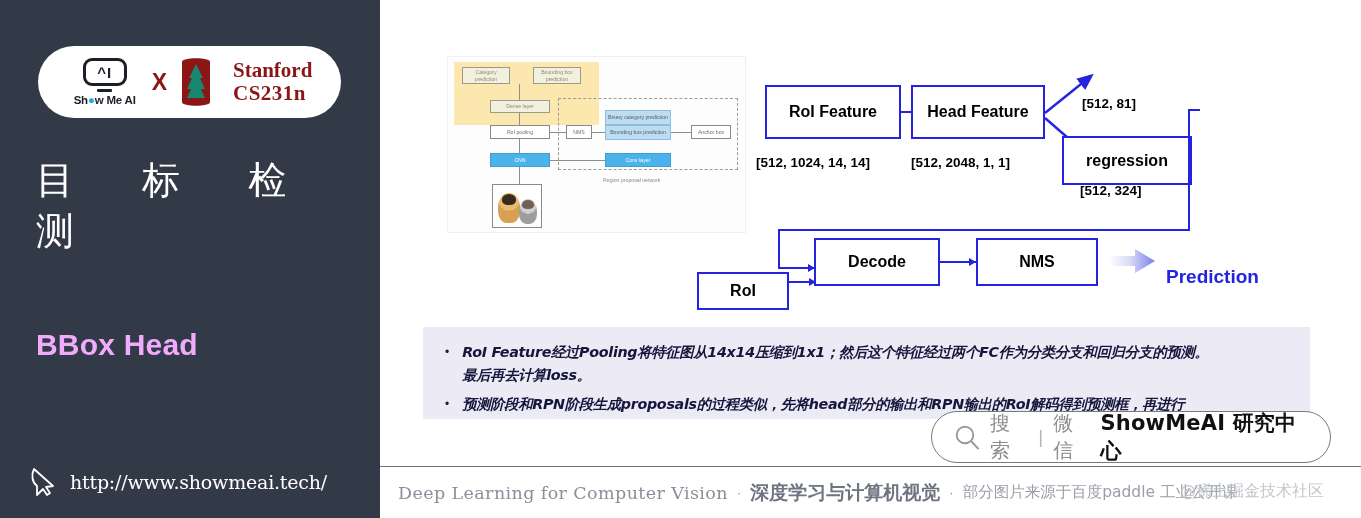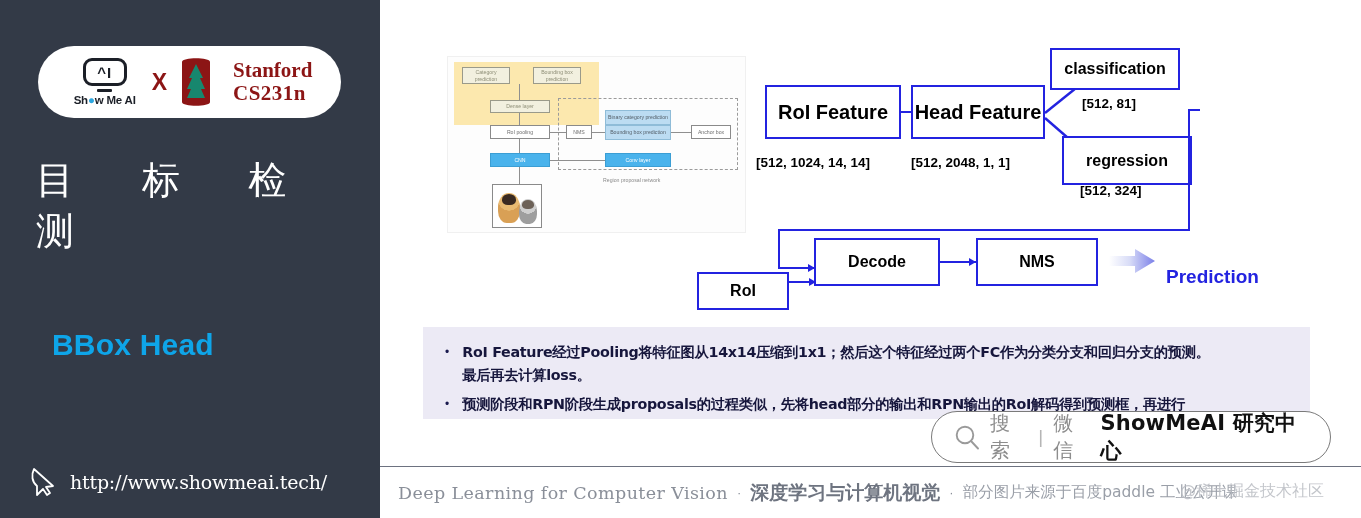--- a/index.html
+++ b/index.html
@@ -56,22 +56,22 @@
   }
   .stanford-label .l2 { letter-spacing: 0.5px; }
 
   .cn-title {
     position: absolute; left: 36px; top: 155px;
     font-size: 38px; color: #ffffff; font-weight: 500;
     letter-spacing: 28px;
     font-family: "DejaVu Sans", "Liberation Sans", sans-serif;
   }
   .subject {
-    position: absolute; left: 52px; top: 328px;
-    font-size: 30px; font-weight: bold; color: #0ea5e9;
+    position: absolute; left: 36px; top: 328px;
+    font-size: 30px; font-weight: bold; color: #f0abfc;
     letter-spacing: 0.2px;
   }
   .url-row {
     position: absolute; left: 30px; top: 466px;
     display: flex; align-items: center; gap: 10px;
   }
   .cursor-ico { width: 30px; height: 32px; }
   .url-text {
     font-size: 19px; color: #ffffff; letter-spacing: -0.2px;
     font-family: "DejaVu Serif", "Liberation Serif", serif;
@@ -121,21 +121,21 @@
   .pet-b::after{ content:""; position:absolute; left:3px; top:1px; width:12px;height:9px;
     background:#6d6258; border-radius:50% 50% 42% 42%; }
   .ref-arrow { position: absolute; background: #8f8f8f; }
 
   
   .fbox {
     position: absolute; border: 2px solid #2323e0; background: #ffffff;
     display: flex; align-items: center; justify-content: center;
     color: #000000; font-weight: bold; white-space: nowrap;
   }
-  .fbox.b1 { font-size: 20px; }
+  .fbox.b1 { font-size: 16px; }
   .dims {
     position: absolute; font-size: 13.5px; font-weight: bold; color: #000;
     white-space: nowrap;
   }
   .fline { position: absolute; background: #2323e0; }
   .fline.h { height: 2px; }
   .fline.v { width: 2px; }
   .farrow { position: absolute; width: 0; height: 0; }
   .farrow.right {
     border-left: 7px solid #2323e0;
@@ -155,20 +155,21 @@
     position: absolute; left: 43px; top: 327px; width: 887px; height: 92px;
     background: #eceaf5;
     padding: 14px 22px 0 22px;
   }
   .bullet-row { display: flex; gap: 13px; margin-bottom: 6px; }
   .bullet-dot { color: #1a1a4e; font-size: 12px; line-height: 22px; flex: 0 0 auto; }
   .bullet-txt {
     font-size: 14.3px; font-weight: bold; color: #16163c; line-height: 1.62;
     font-family: "DejaVu Sans", "Liberation Sans", sans-serif;
     letter-spacing: -0.3px;
+    font-style: italic;
   }
 
   
   .searchbar {
     position: absolute; left: 551px; top: 411px; width: 400px; height: 52px;
     background: #ffffff; border: 1.6px solid #7a7a7a; border-radius: 26px;
     display: flex; align-items: center; padding: 0 22px; gap: 9px;
     z-index: 20;
   }
   .mag { width: 27px; height: 27px; flex: 0 0 auto; }
@@ -298,21 +299,20 @@
     <svg class="diag-arrow" style="left:663px;top:60px;width:60px;height:115px;" width="60" height="115">
       <defs>
         <marker id="ah" markerWidth="7" markerHeight="7" refX="5.5" refY="3" orient="auto">
           <path d="M0,0 L7,3 L0,6 Z" fill="#2323E0"></path>
         </marker>
       </defs>
       <line x1="2" y1="53" x2="48" y2="16" stroke="#2323E0" stroke-width="2.4" marker-end="url(#ah)"></line>
       <line x1="2" y1="58" x2="48" y2="98" stroke="#2323E0" stroke-width="2.4" marker-end="url(#ah)"></line>
     </svg>
 
-    <div class="fbox b1" style="left:670px;top:48px;width:130px;height:42px;font-size:16px;">classification</div>
     <div class="dims" style="left:702px;top:96px;">[512, 81]</div>
 
     <div class="fbox b1" style="left:682px;top:136px;width:130px;height:49px;font-size:16px;">regression</div>
     <div class="dims" style="left:700px;top:183px;">[512, 324]</div>
 
     <div class="fline v" style="left:808px;top:109px;height:122px;"></div>
     <div class="fline h" style="left:808px;top:109px;width:12px;"></div>
     <div class="fline h" style="left:398px;top:229px;width:412px;"></div>
     <div class="fline v" style="left:398px;top:229px;height:40px;"></div>
     <div class="fline h" style="left:398px;top:267px;width:38px;"></div>

